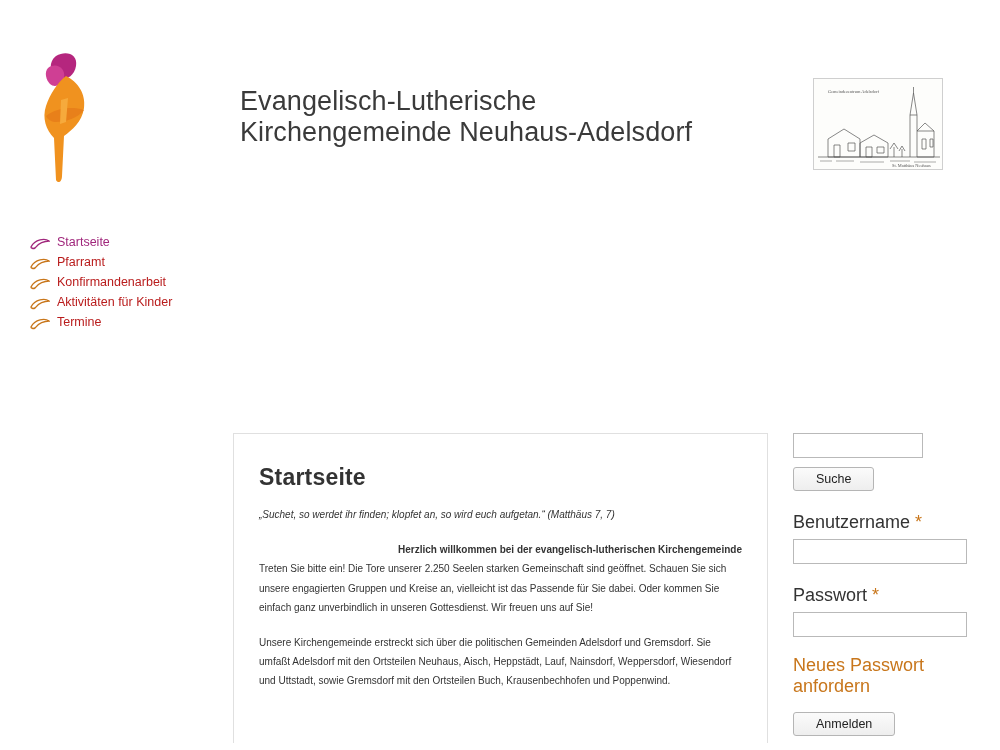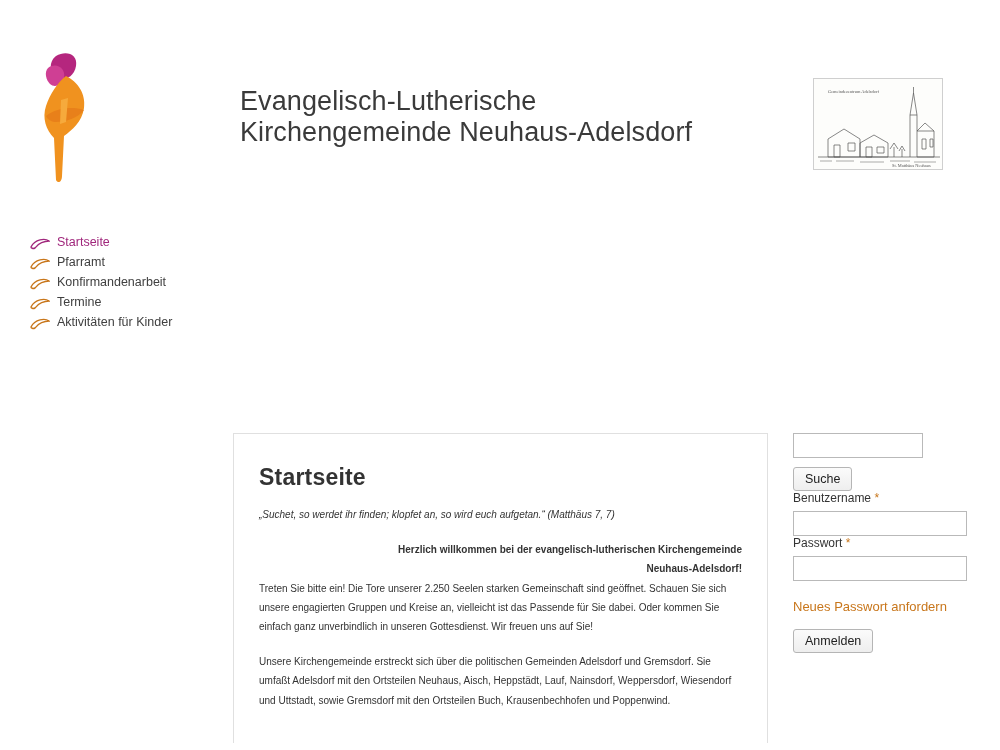--- a/index.html
+++ b/index.html
@@ -69,21 +69,21 @@
     white-space: nowrap;
   }
   .nav-icon {
     width: 20px; height: 12px;
     margin-right: 7px;
     flex: 0 0 20px;
     display: block;
   }
   .nav-label {
     font-size: 12.5px;
-    color: #404040;
+    color: #b91c1c;
     text-decoration: none;
   }
   .nav-item.active .nav-label { color: #a0277c; }
 
   
   .content {
     position: absolute;
     left: 233px; top: 223px;
     width: 535px;
     min-height: 527px;
@@ -128,48 +128,49 @@
     width: 130px; height: 25px;
     border: 1px solid #b9b9b9;
     background: #ffffff;
     display: block;
     font-size: 12px;
     padding: 2px 4px;
     font-family: "Liberation Sans", sans-serif;
   }
   .btn {
     margin-top: 9px;
-    padding: 4px 11px;
+    padding: 4px 22px;
     font-size: 12.5px;
     color: #222;
     background: linear-gradient(#fbfbfb, #eeeeee);
     border: 1px solid #b5b5b5;
     border-radius: 3px;
     font-family: "Liberation Sans", sans-serif;
     cursor: pointer;
   }
   .field-label {
-    font-size: 12px;
+    font-size: 18px;
     color: #333333;
+    margin-top: 21px;
     margin-bottom: 6px;
   }
   .req { color: #c8761b; }
   .text-input {
     width: 174px; height: 25px;
     border: 1px solid #b9b9b9;
     background: #ffffff;
     font-size: 12px;
     padding: 2px 4px;
     font-family: "Liberation Sans", sans-serif;
     display: block;
   }
   .link-pw {
     display: block;
     margin-top: 18px;
-    font-size: 13px;
+    font-size: 18px;
     color: #c8761b;
     text-decoration: none;
   }
   .btn-login { margin-top: 15px; }
 
   
   .fold-bg {
     position: absolute;
     left: 0; top: 743px;
     width: 1000px; height: 7px;
@@ -264,42 +265,41 @@
         </span>
         <span class="nav-label">Konfirmandenarbeit</span>
       </div>
 
       <div class="nav-item">
         <span class="nav-icon">
           <svg width="20" height="12" viewBox="0 0 20 12" xmlns="http://www.w3.org/2000/svg">
             <path d="M1 9 C5 1 15 0 19 3 C15 3 8 5 5 10 C3 11 1 10 1 9 Z" fill="none" stroke="#c8761b" stroke-width="1.4"></path>
           </svg>
         </span>
+        <span class="nav-label">Aktivitäten für Kinder</span>
+      </div>
+
+      <div class="nav-item">
+        <span class="nav-icon">
+          <svg width="20" height="12" viewBox="0 0 20 12" xmlns="http://www.w3.org/2000/svg">
+            <path d="M1 9 C5 1 15 0 19 3 C15 3 8 5 5 10 C3 11 1 10 1 9 Z" fill="none" stroke="#c8761b" stroke-width="1.4"></path>
+          </svg>
+        </span>
         <span class="nav-label">Termine</span>
-      </div>
-
-      <div class="nav-item">
-        <span class="nav-icon">
-          <svg width="20" height="12" viewBox="0 0 20 12" xmlns="http://www.w3.org/2000/svg">
-            <path d="M1 9 C5 1 15 0 19 3 C15 3 8 5 5 10 C3 11 1 10 1 9 Z" fill="none" stroke="#c8761b" stroke-width="1.4"></path>
-          </svg>
-        </span>
-        <span class="nav-label">Aktivitäten für Kinder</span>
       </div>
 
     </nav>
 
     <main class="content">
       <h1>Startseite</h1>
 
       <p class="quote">„Suchet, so werdet ihr finden; klopfet an, so wird euch aufgetan.“ (Matthäus 7, 7)</p>
 
       <p>
         <strong class="bold-head">Herzlich willkommen bei der evangelisch-lutherischen Kirchengemeinde</strong>
-        <strong class="bold-head">Neuhaus-Adelsdorf!</strong>
         <span>Treten Sie bitte ein! Die Tore unserer 2.250 Seelen starken Gemeinschaft sind geöffnet. Schauen Sie sich unsere engagierten Gruppen und Kreise an, vielleicht ist das Passende für Sie dabei. Oder kommen Sie einfach ganz unverbindlich in unseren Gottesdienst. Wir freuen uns auf Sie!</span>
       </p>
 
       <p>
         <span>Unsere Kirchengemeinde erstreckt sich über die politischen Gemeinden Adelsdorf und Gremsdorf. Sie umfaßt Adelsdorf mit den Ortsteilen Neuhaus, Aisch, Heppstädt, Lauf, Nainsdorf, Weppersdorf, Wiesendorf und Uttstadt, sowie Gremsdorf mit den Ortsteilen Buch, Krausenbechhofen und Poppenwind.</span>
       </p>
 
     </main>
 
     <aside class="right">

